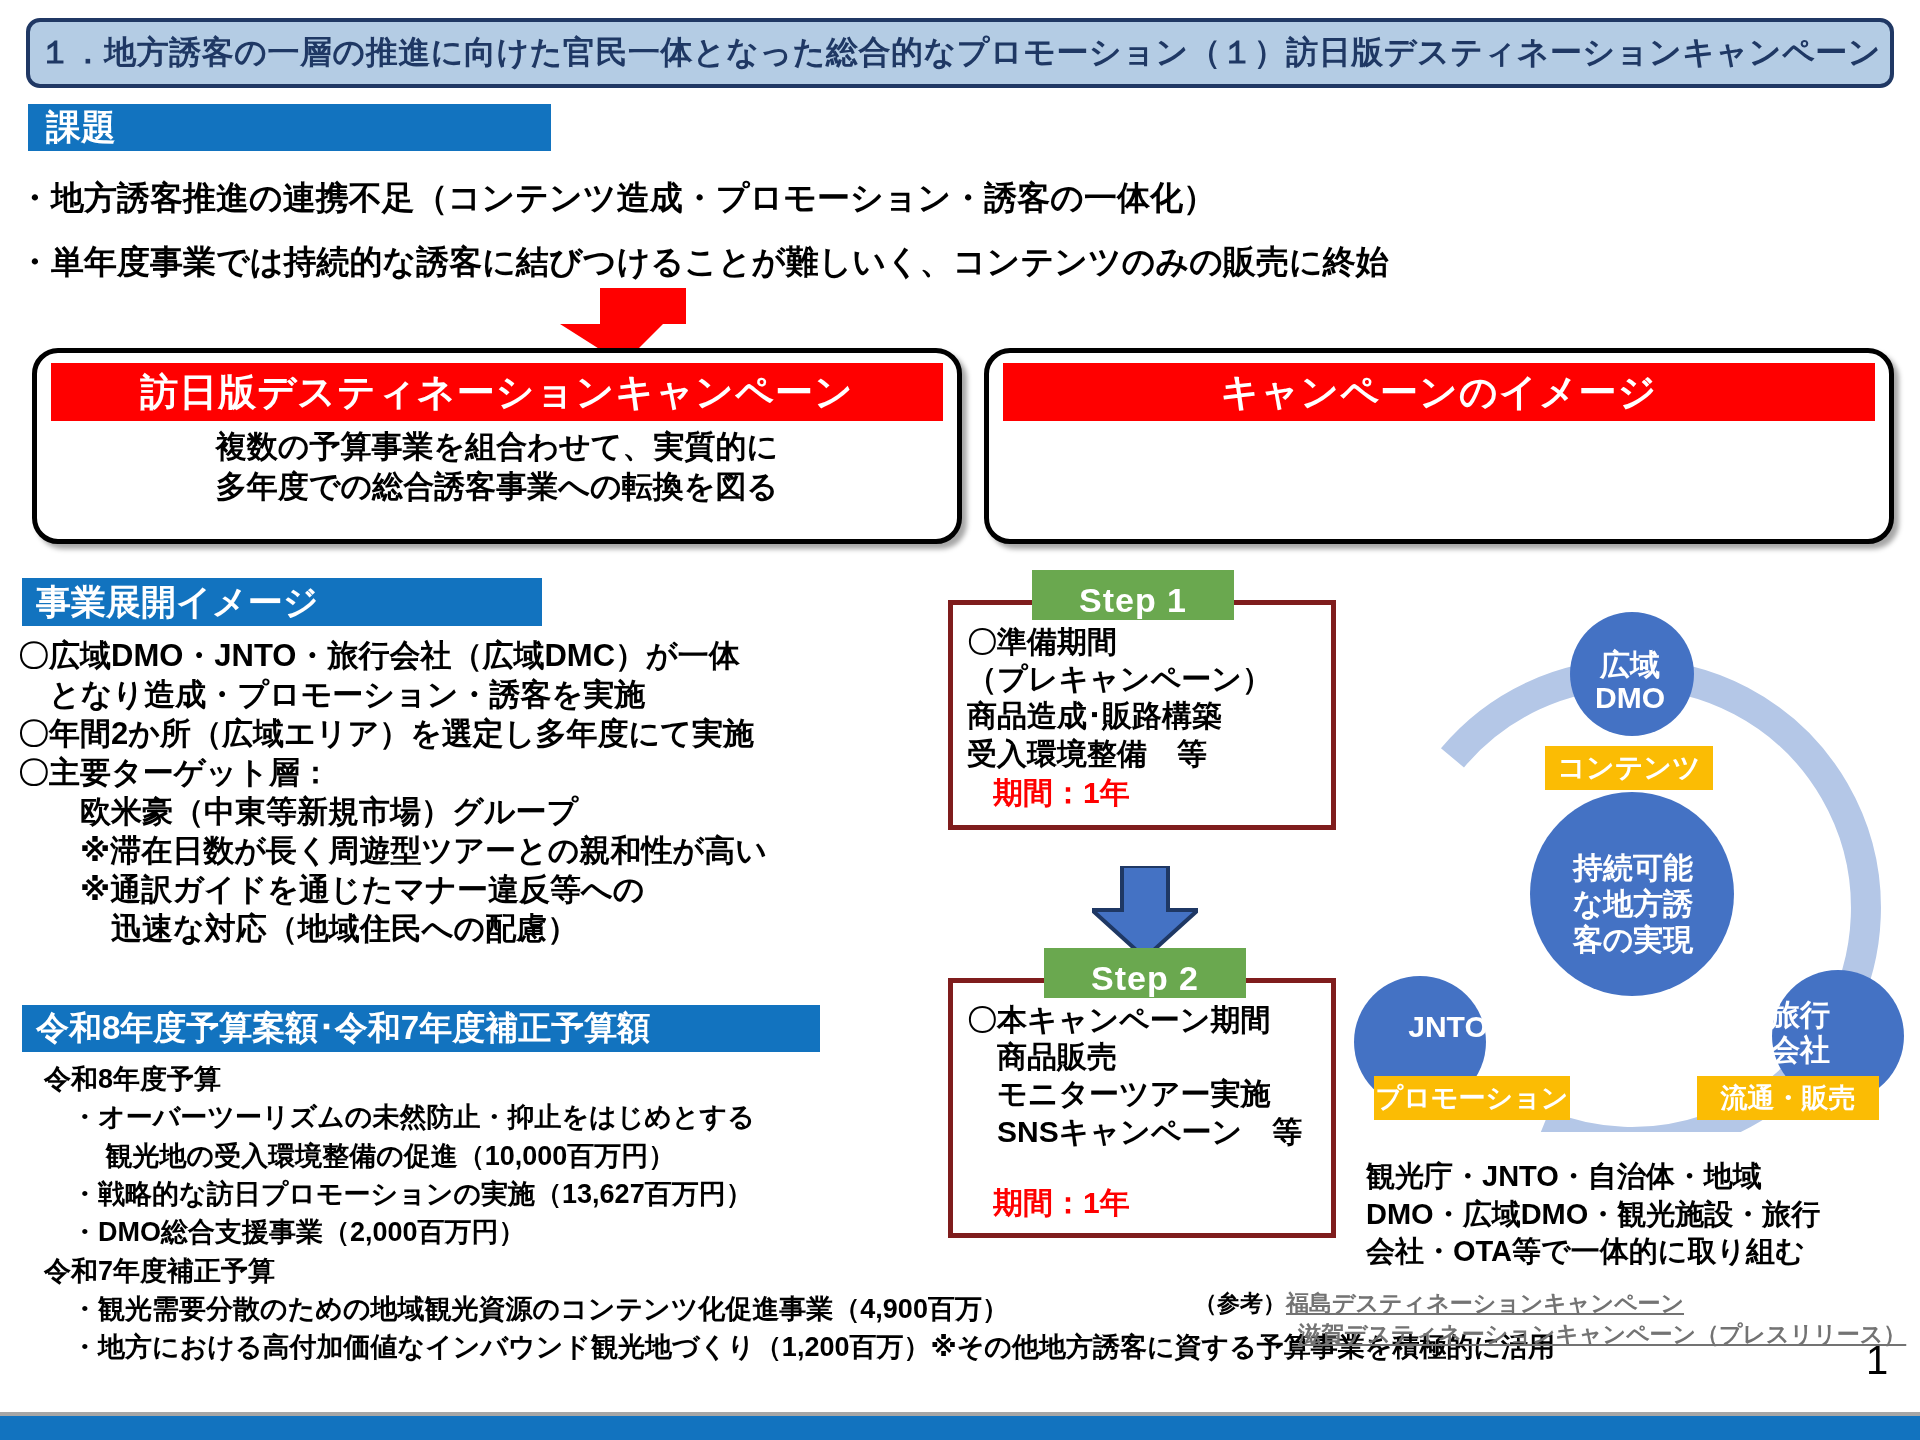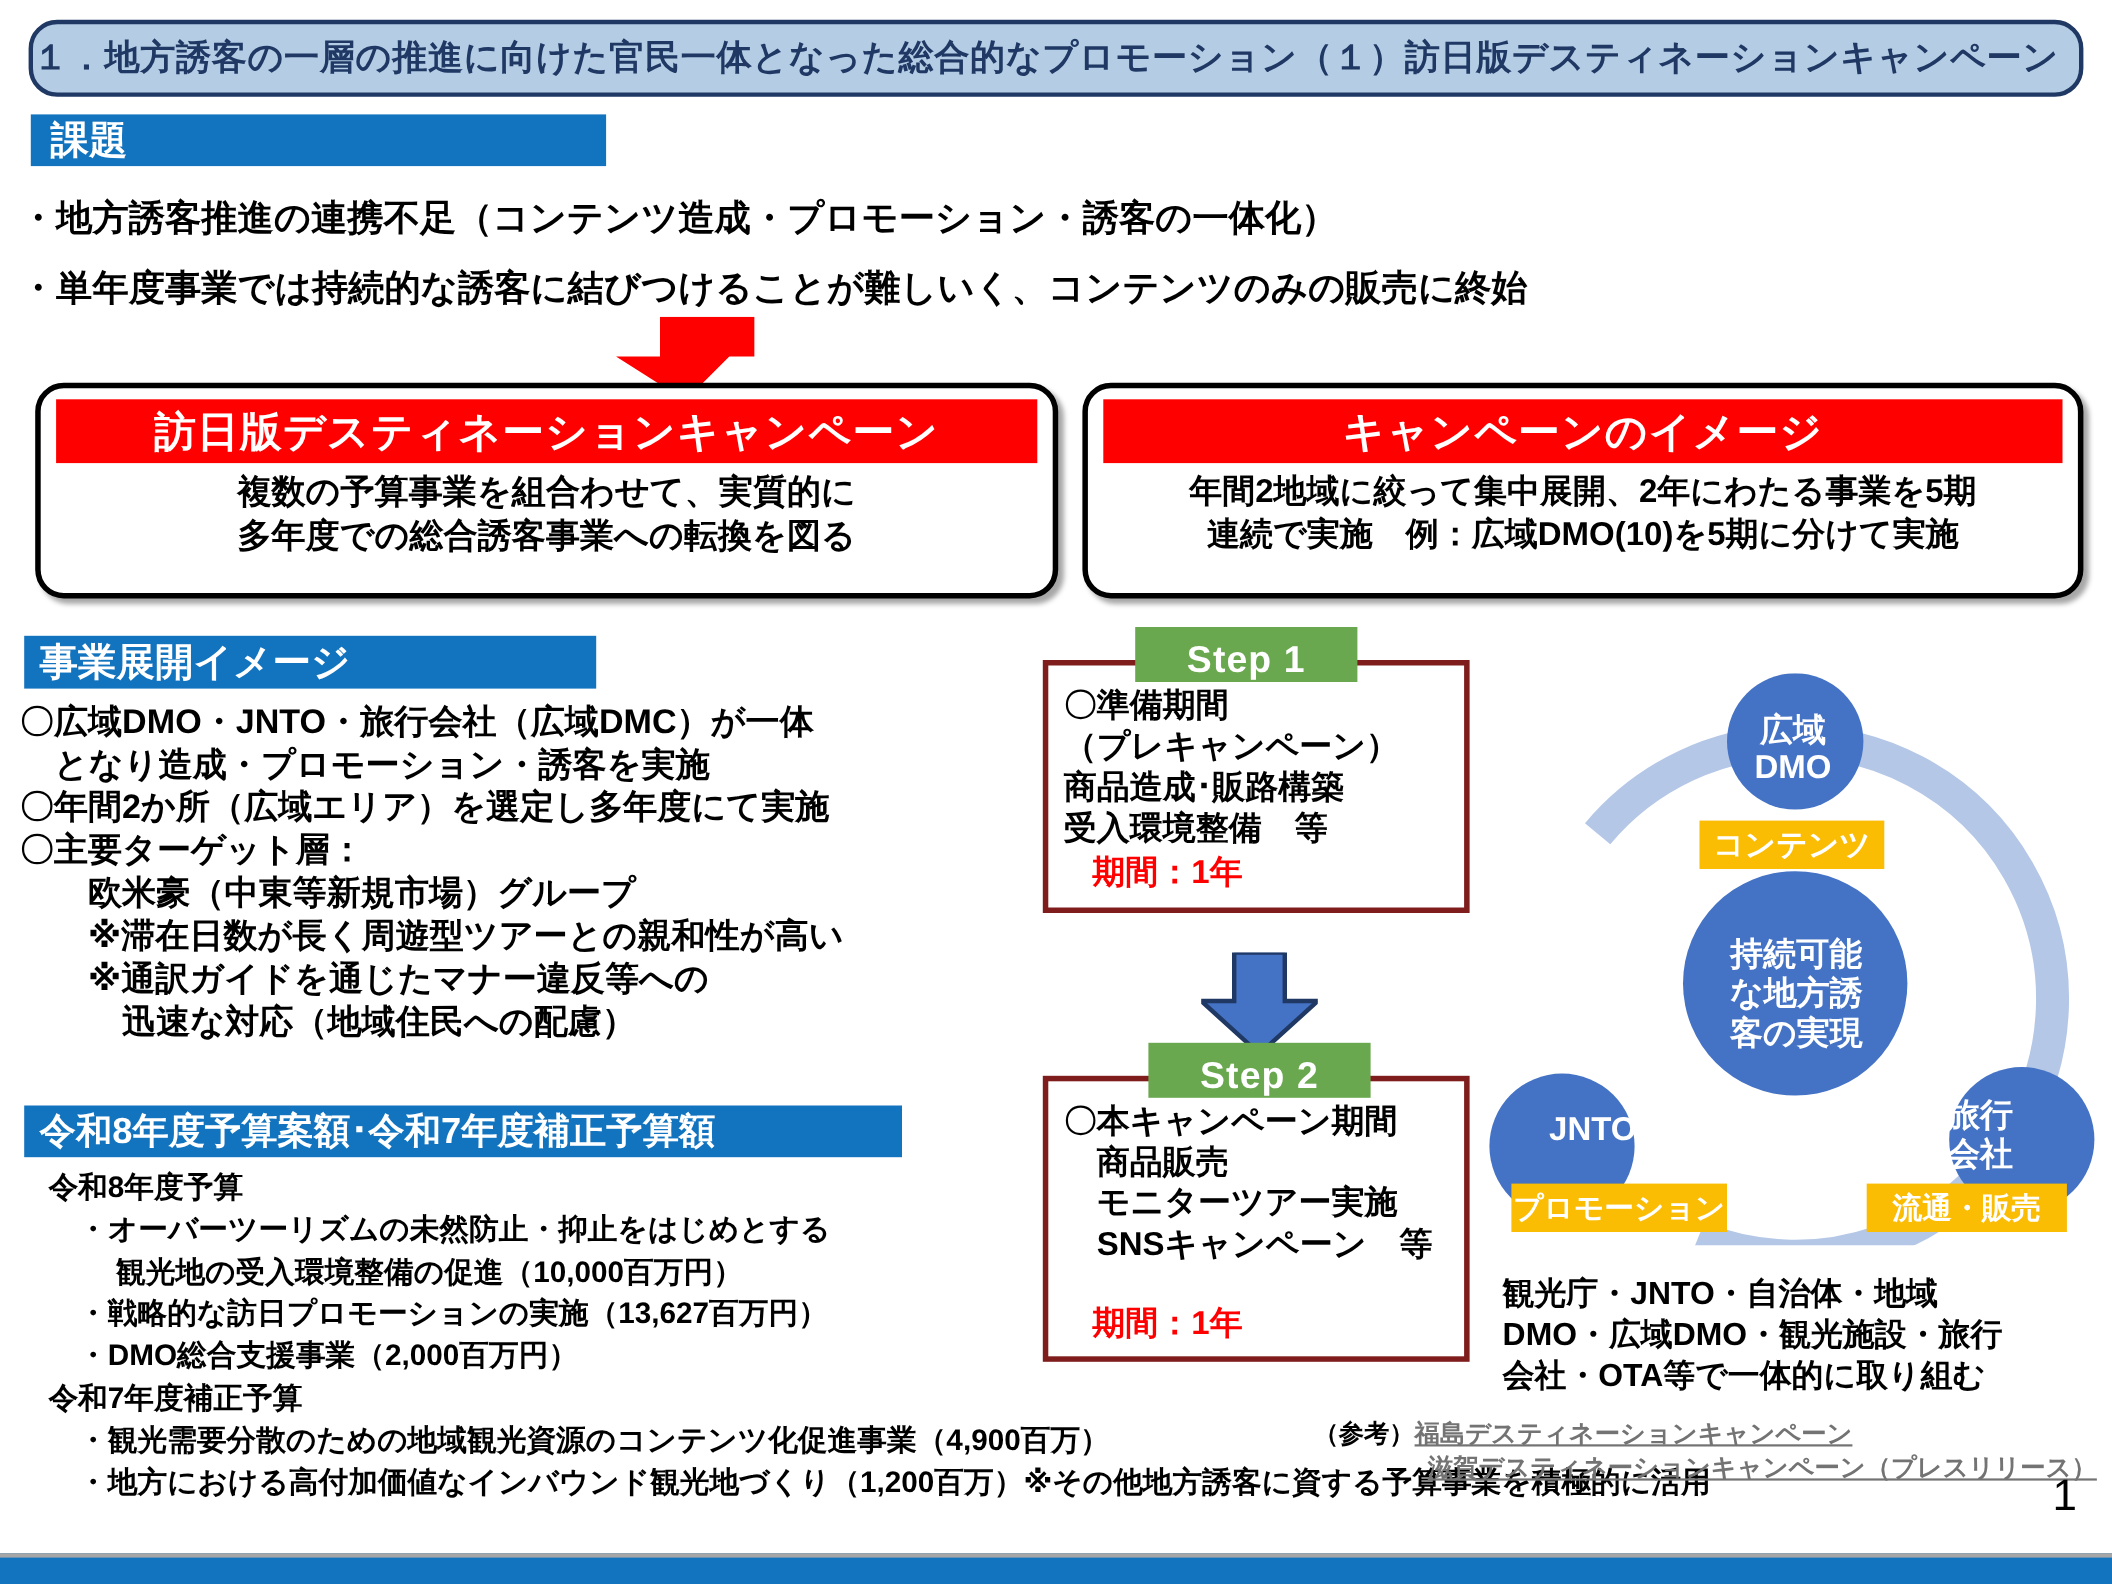--- a/index.html
+++ b/index.html
@@ -22,24 +22,25 @@
 
   
   .title-bar {
     position: absolute;
     left: 26px;
     top: 18px;
     width: 1868px;
     height: 70px;
     background: #b4cce4;
     border: 4px solid #203864;
-    border-radius: 26px;
+    border-radius: 14px;
     box-sizing: border-box;
     display: flex;
     align-items: center;
+    justify-content: center;
   }
   .title-bar .title-text {
     font-size: 32px;
     font-weight: bold;
     color: #1f3864;
     letter-spacing: 0.5px;
     white-space: nowrap;
   }
 
   
@@ -314,24 +315,20 @@
   <div class="card" id="card-left">
     <div class="card-banner">訪日版デスティネーションキャンペーン</div>
     <div class="card-body">
       <div>複数の予算事業を組合わせて、実質的に</div>
       <div>多年度での総合誘客事業への転換を図る</div>
     </div>
   </div>
 
   <div class="card" id="card-right">
     <div class="card-banner">キャンペーンのイメージ</div>
-    <div class="card-body">
-      <div>年間2地域に絞って集中展開、2年にわたる事業を5期</div>
-      <div>連続で実施　例：広域DMO(10)を5期に分けて実施</div>
-    </div>
   </div>
 
   <div class="bluebar" id="bar-jigyo">
     <span>事業展開イメージ</span>
   </div>
   <div id="jigyo-lines">〇広域DMO・JNTO・旅行会社（広域DMC）が一体
 　となり造成・プロモーション・誘客を実施
 〇年間2か所（広域エリア）を選定し多年度にて実施
 〇主要ターゲット層：
 　　欧米豪（中東等新規市場）グループ

